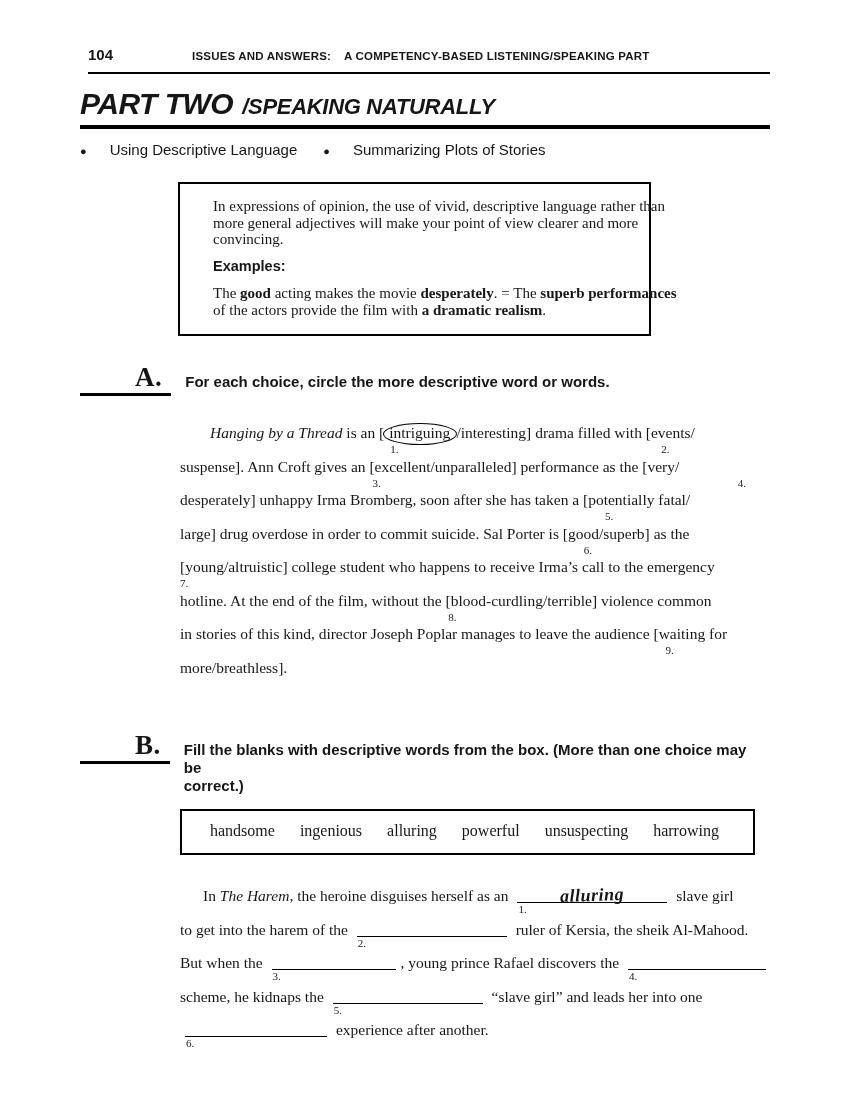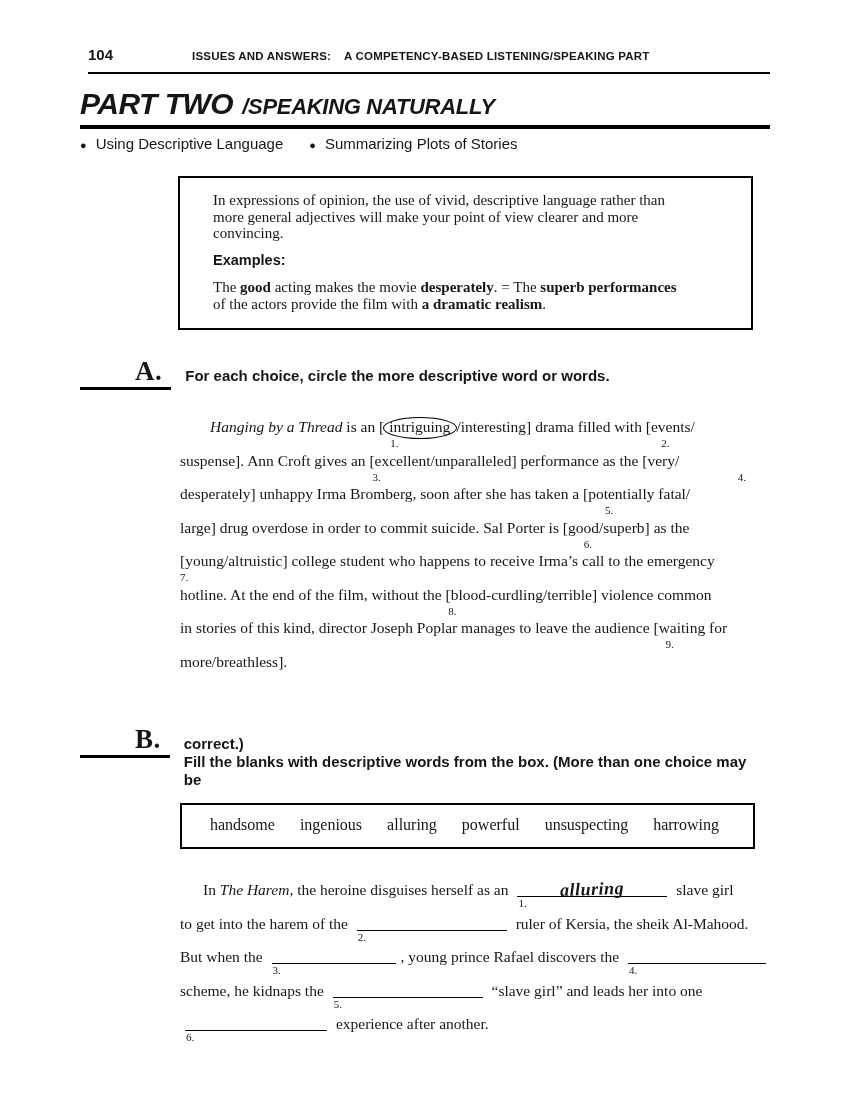--- a/index.html
+++ b/index.html
@@ -21,25 +21,25 @@
     border-bottom:4px solid #000;padding-bottom:4px;
     display:flex;align-items:baseline;gap:9px;
     font-family:"Liberation Sans",sans-serif;font-weight:bold;font-style:italic;
   }
   .part-title{font-size:30px;letter-spacing:-.5px;}
   .part-subtitle{font-size:22px;letter-spacing:-.3px;}
   .goals{
     margin-top:6px;font-family:"Liberation Sans",sans-serif;font-size:15px;
     display:flex;gap:26px;align-items:center;
   }
-  .goal{display:flex;align-items:center;gap:9px;}
+  .goal{display:flex;align-items:center;gap:23px;margin-top:6px;}
   .bullet-dot::before{content:"\25CF";font-size:11px;line-height:1;}
   
   .info-box{
-    margin:24px 0 0 98px;width:575px;box-sizing:border-box;
+    margin:24px 0 0 98px;width:473px;box-sizing:border-box;
     border:2px solid #000;padding:14px 20px 16px 33px;
     font-size:15px;line-height:16.5px;
   }
   .box-line{white-space:nowrap;}
   .examples-label{
     font-family:"Liberation Sans",sans-serif;font-weight:bold;
     font-size:14.5px;margin:10px 0 11px 0;
   }
   .seg-b{font-weight:bold;font-family:Liberation Serif, serif;}
   .seg-i{font-style:italic;}
@@ -137,22 +137,22 @@
       <div class="para-line"><span>hotline. At the end of the film, without the [blood-curdling/terrible] violence common</span><span class="num-marker" style="left: 45.3%;">8.</span></div>
       <div class="para-line"><span>in stories of this kind, director Joseph Poplar manages to leave the audience [waiting for</span><span class="num-marker" style="left: 82%;">9.</span></div>
       <div class="para-line"><span>more/breathless].</span></div>
     </div>
   </section>
 
   <section class="exercise exercise-b">
     <div class="ex-head">
       <span class="ex-label">B.</span>
       <div class="ex-instruction">
+        <div>Fill the blanks with descriptive words from the box. (More than one choice may be</div>
         <div>correct.)</div>
-        <div>Fill the blanks with descriptive words from the box. (More than one choice may be</div>
       </div>
     </div>
     <div class="word-box">
       <span class="word">handsome</span>
       <span class="word">ingenious</span>
       <span class="word">alluring</span>
       <span class="word">powerful</span>
       <span class="word">unsuspecting</span>
       <span class="word">harrowing</span>
     </div>

